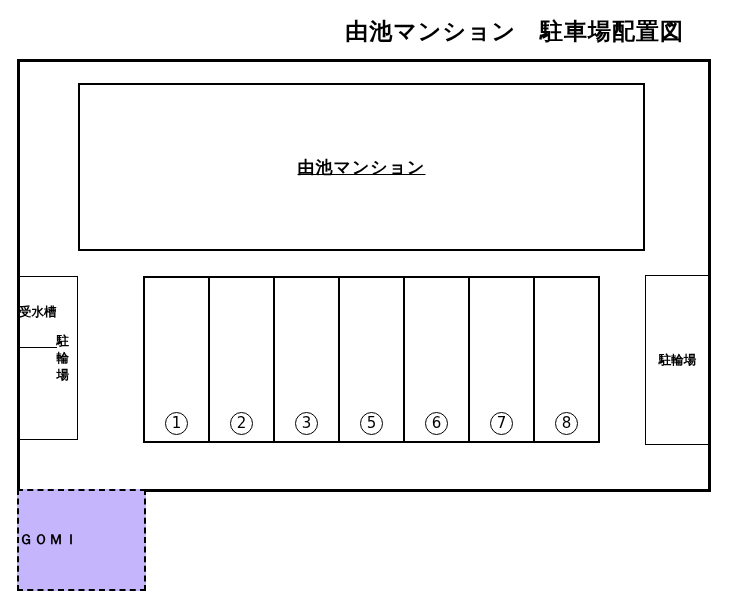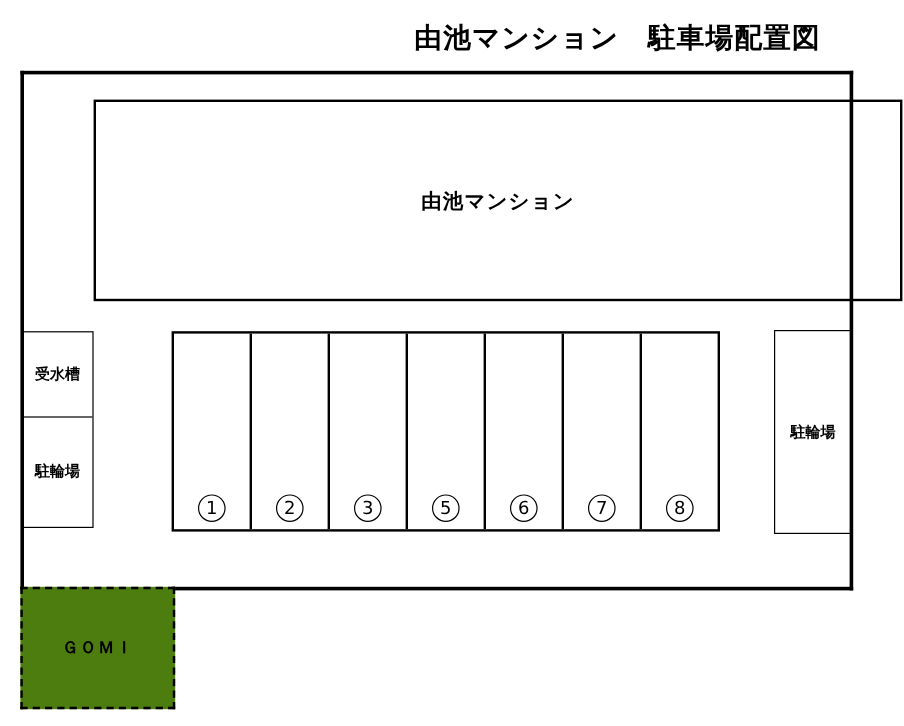--- a/index.html
+++ b/index.html
@@ -42,43 +42,44 @@
     left: 143px;
     top: 489px;
     width: 568px;
     height: 3px;
     background: #000;
   }
   .building {
     position: absolute;
     left: 78px;
     top: 83px;
-    width: 674px;
+    width: 567px;
     height: 168px;
     border: 2px solid #000;
     box-sizing: border-box;
     display: flex;
     align-items: center;
     justify-content: center;
+    text-decoration: underline;
   }
   .building span {
     font-size: 17px;
     font-weight: bold;
     letter-spacing: 1px;
   }
   .left-col {
     position: absolute;
     left: 18px;
     top: 276px;
     width: 60px;
     height: 164px;
     border: 1.5px solid #000;
     box-sizing: border-box;
     display: flex;
-    flex-direction: column;
+    flex-direction: row;
   }
   .left-col .cell {
     display: flex;
     align-items: center;
     justify-content: center;
     font-size: 12.5px;
     font-weight: bold;
   }
   .left-col .cell.tank {
     height: 70px;
@@ -136,24 +137,24 @@
     font-weight: bold;
   }
   .gomi {
     position: absolute;
     left: 17px;
     top: 489px;
     width: 129px;
     height: 102px;
     border: 2.5px dashed #000;
     box-sizing: border-box;
-    background: #4d7c0f;
-    display: flex;
-    align-items: center;
-    justify-content: center;
+    background: #c4b5fd;
+    display: flex;
+    align-items: center;
+    justify-content: flex-start;
     font-size: 14px;
     font-weight: bold;
     letter-spacing: 1px;
   }
 </style>
 </head>
 <body>
 
 <div class="canvas">
 

